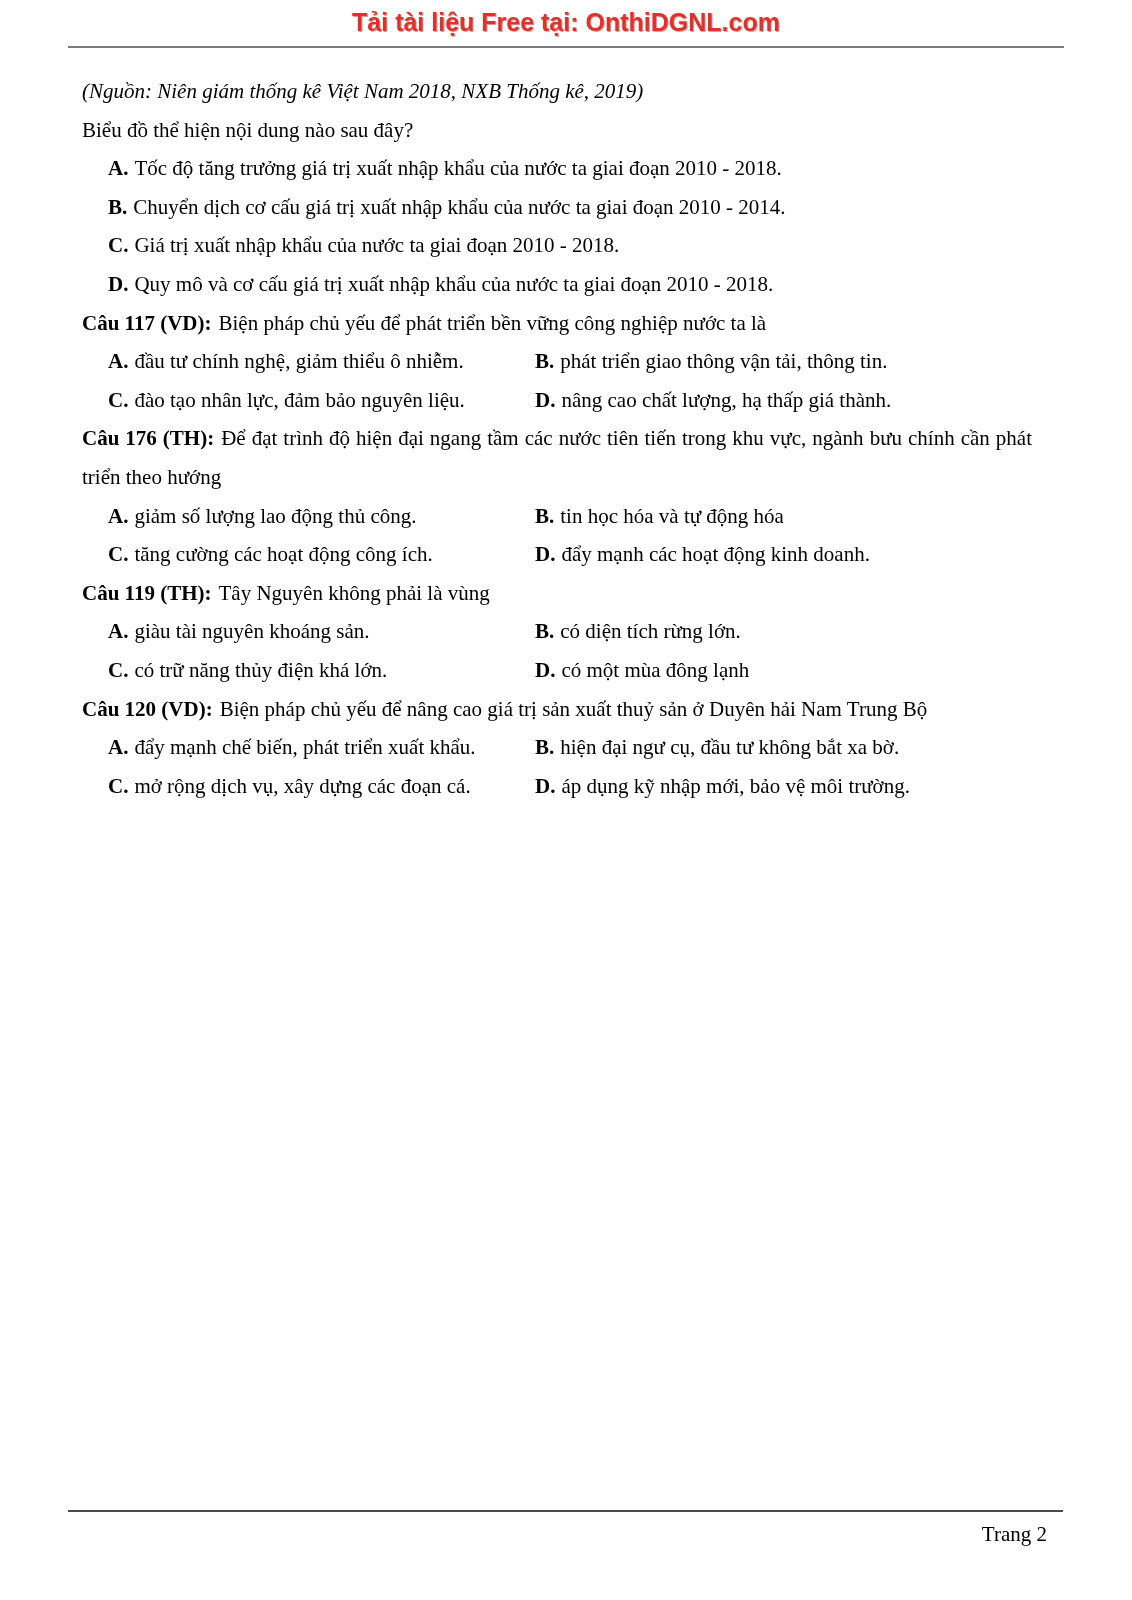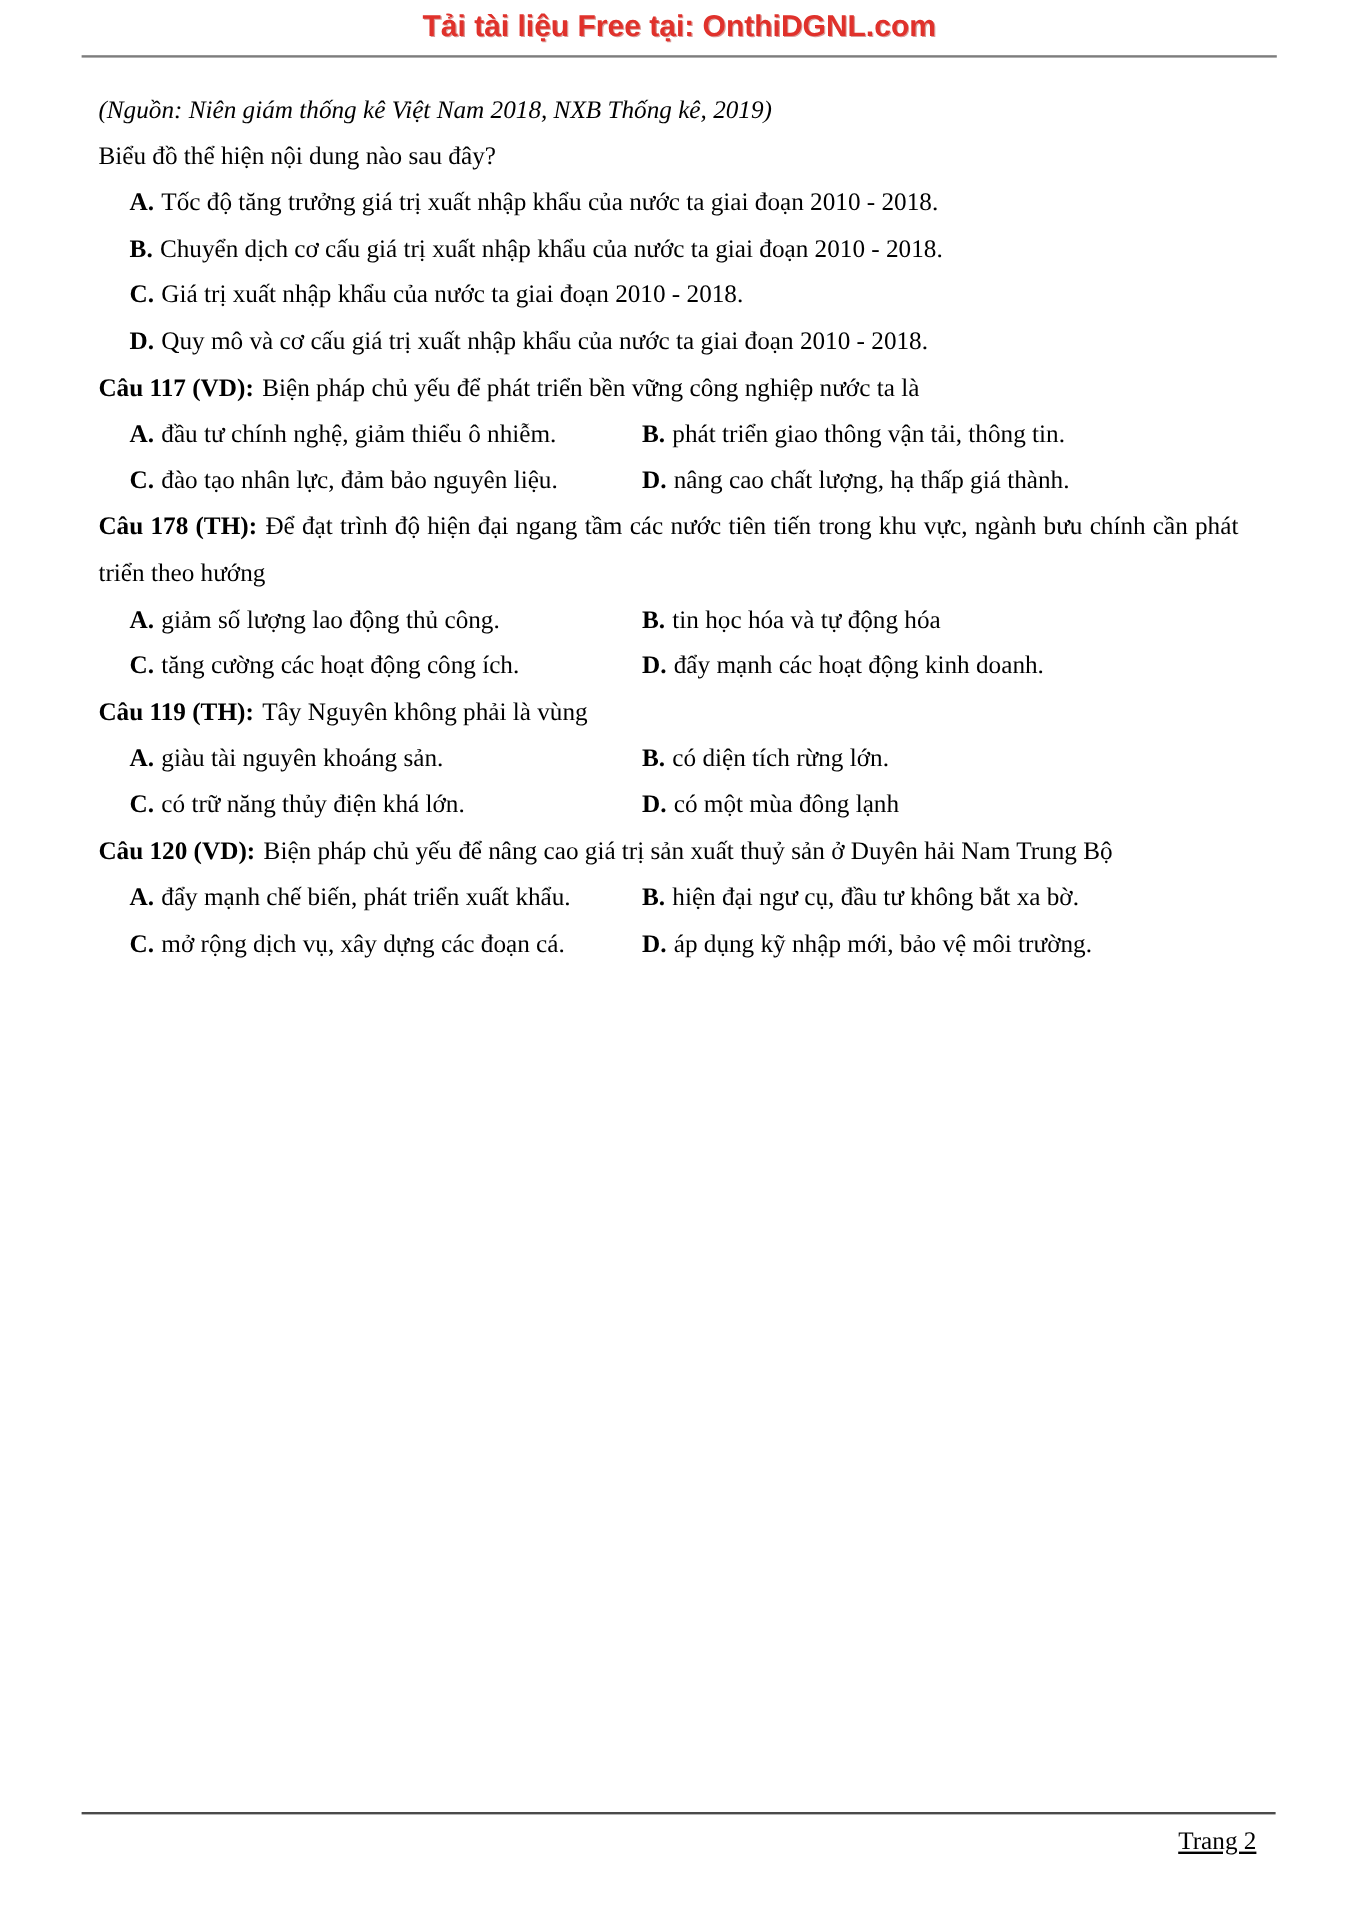--- a/index.html
+++ b/index.html
@@ -33,55 +33,55 @@
     display: grid; grid-template-columns: 427px 1fr;
     margin-left: 26px;
   }
   .footer-rule {
     position: absolute; top: 1510px; left: 68px; width: 995px;
     border-top: 2px solid #4a4a4a; height: 0;
   }
   .footer-label {
     position: absolute; top: 1515px; left: 68px; width: 987px;
     text-align: right; font-size: 21px; line-height: 38px;
-    padding-right: 8px; box-sizing: border-box; text-decoration: underline;
+    padding-right: 8px; box-sizing: border-box;
   }
 </style>
 </head>
 <body>
 
 <div class="banner" style="color: rgb(224, 49, 43);">Tải tài liệu Free tại: OnthiDGNL.com</div>
 <div class="top-rule"></div>
 
 <div class="content">
 
   <p class="source">(Nguồn: Niên giám thống kê Việt Nam 2018, NXB Thống kê, 2019)</p>
 
   <div class="q-block">
     <p class="stem">Biểu đồ thể hiện nội dung nào sau đây?</p>
     <p class="opt single"><span class="lab">A.</span><span>Tốc độ tăng trưởng giá trị xuất nhập khẩu của nước ta giai đoạn 2010 - 2018.</span></p>
-    <p class="opt single"><span class="lab">B.</span><span>Chuyển dịch cơ cấu giá trị xuất nhập khẩu của nước ta giai đoạn 2010 - 2018.</span></p>
+    <p class="opt single"><span class="lab">B.</span><span>Chuyển dịch cơ cấu giá trị xuất nhập khẩu của nước ta giai đoạn 2010 - 2014.</span></p>
     <p class="opt single"><span class="lab">C.</span><span>Giá trị xuất nhập khẩu của nước ta giai đoạn 2010 - 2018.</span></p>
     <p class="opt single"><span class="lab">D.</span><span>Quy mô và cơ cấu giá trị xuất nhập khẩu của nước ta giai đoạn 2010 - 2018.</span></p>
   </div>
 
   <div class="q-block">
     <p class="stem"><span class="q-prefix">Câu 117 (VD):</span><span>Biện pháp chủ yếu để phát triển bền vững công nghiệp nước ta là</span></p>
     <div class="opt-row">
       <p class="opt"><span class="lab">A.</span><span>đầu tư chính nghệ, giảm thiểu ô nhiễm.</span></p>
       <p class="opt"><span class="lab">B.</span><span>phát triển giao thông vận tải, thông tin.</span></p>
     </div>
     <div class="opt-row">
       <p class="opt"><span class="lab">C.</span><span>đào tạo nhân lực, đảm bảo nguyên liệu.</span></p>
       <p class="opt"><span class="lab">D.</span><span>nâng cao chất lượng, hạ thấp giá thành.</span></p>
     </div>
   </div>
 
   <div class="q-block">
-    <p class="stem"><span class="q-prefix">Câu 178 (TH):</span><span>Để đạt trình độ hiện đại ngang tầm các nước tiên tiến trong khu vực, ngành bưu chính cần phát triển theo hướng</span></p>
+    <p class="stem"><span class="q-prefix">Câu 176 (TH):</span><span>Để đạt trình độ hiện đại ngang tầm các nước tiên tiến trong khu vực, ngành bưu chính cần phát triển theo hướng</span></p>
     <div class="opt-row">
       <p class="opt"><span class="lab">A.</span><span>giảm số lượng lao động thủ công.</span></p>
       <p class="opt"><span class="lab">B.</span><span>tin học hóa và tự động hóa</span></p>
     </div>
     <div class="opt-row">
       <p class="opt"><span class="lab">C.</span><span>tăng cường các hoạt động công ích.</span></p>
       <p class="opt"><span class="lab">D.</span><span>đẩy mạnh các hoạt động kinh doanh.</span></p>
     </div>
   </div>
 

